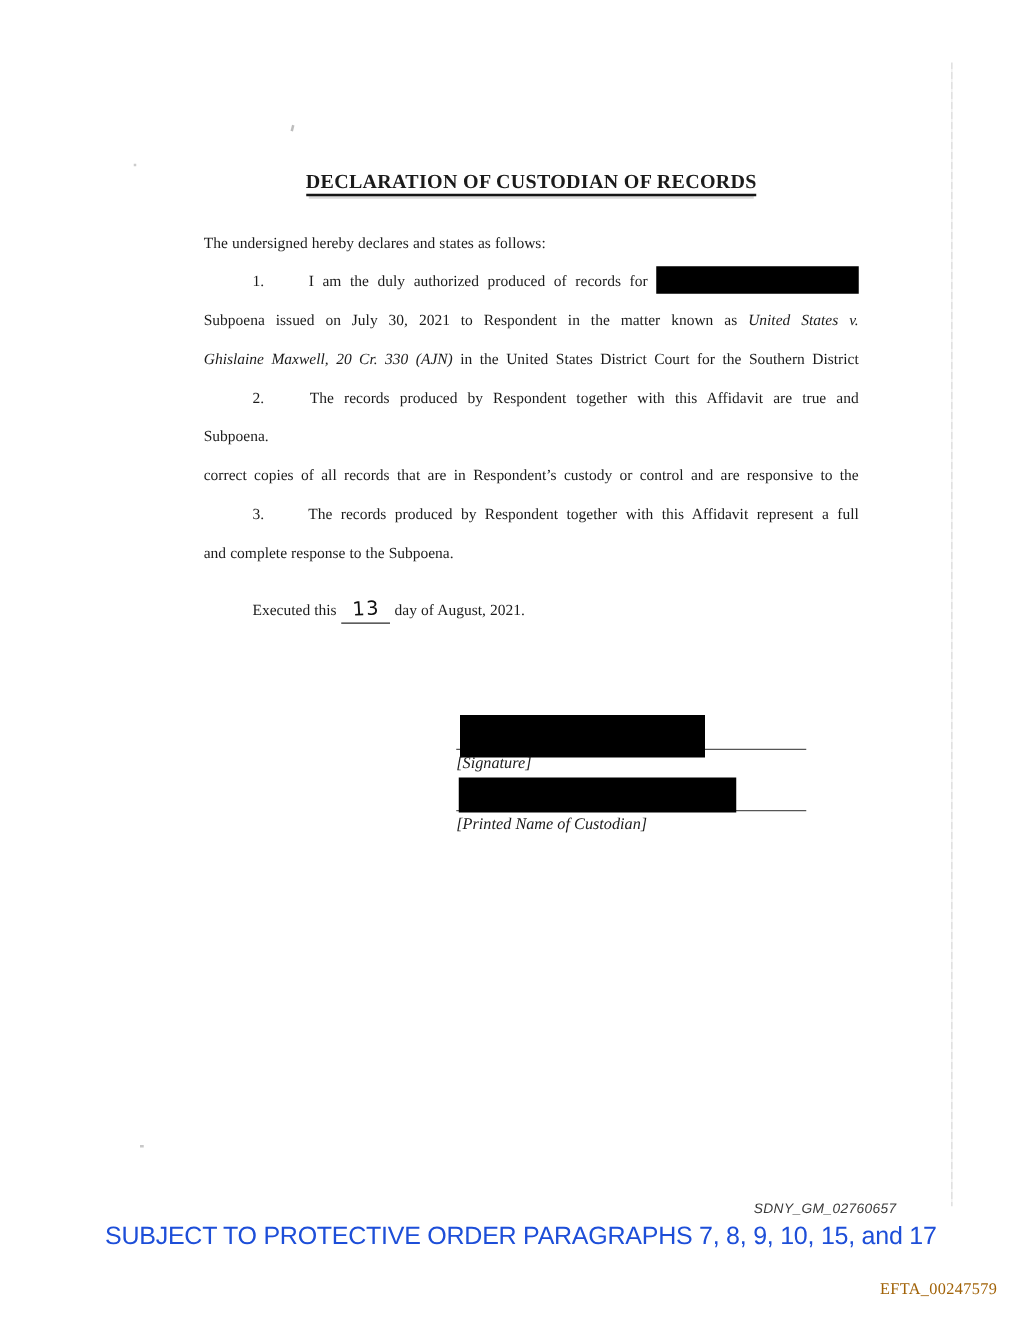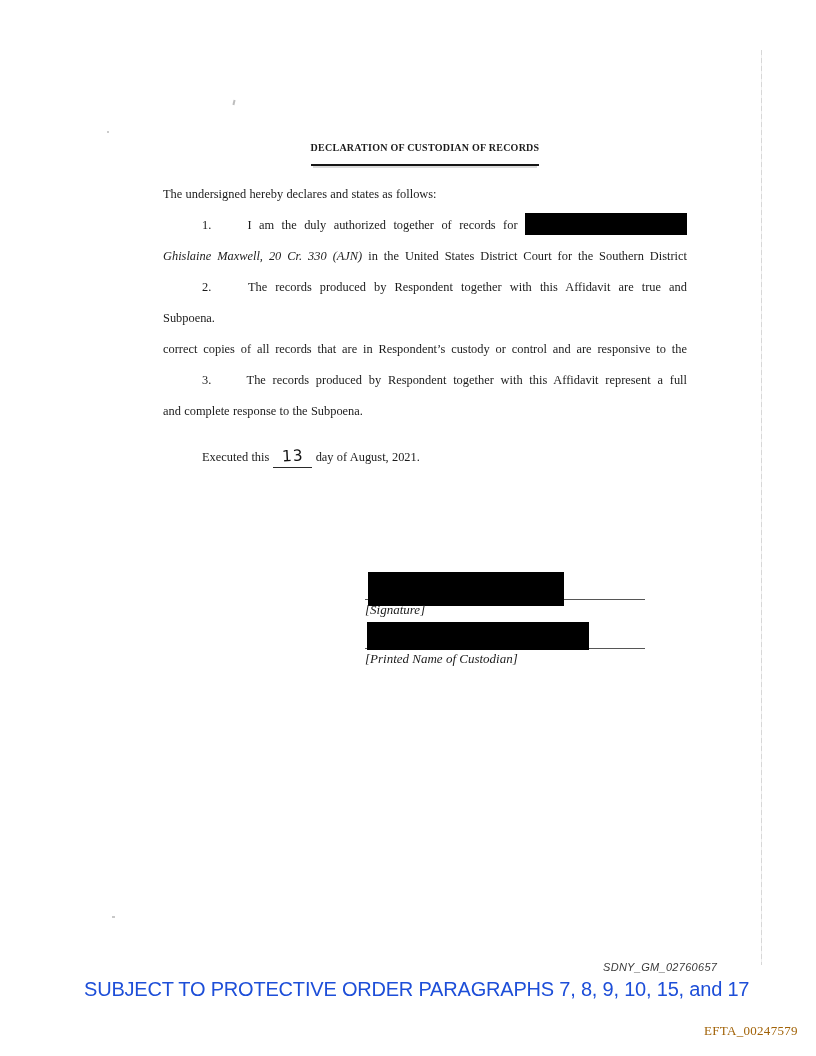--- a/index.html
+++ b/index.html
@@ -11,22 +11,22 @@
   .vline-artifact{position:absolute;left:761px;top:50px;width:1px;height:915px;
     background:repeating-linear-gradient(180deg,#d0d0d0 0 5px,#ececec 5px 8px);opacity:.85;}
   .speck{position:absolute;background:#9a9a9a;}
   .speck-a{left:233px;top:100px;width:2px;height:5px;transform:rotate(14deg);opacity:.65;}
   .speck-b{left:107px;top:131px;width:2px;height:2px;opacity:.5;}
   .speck-c{left:112px;top:916px;width:3px;height:2px;opacity:.55;}
 
   .content{position:absolute;left:163px;top:137px;width:524px;}
   .doc-title{height:21px;margin-bottom:21px;text-align:center;}
   .doc-title span{
-    font-weight:bold;font-size:10px;letter-spacing:.25px;
-    border-bottom:2px solid #161616;padding-bottom:11px;
+    font-weight:bold;font-size:16px;letter-spacing:.25px;
+    border-bottom:2px solid #161616;padding-bottom:1px;
     box-shadow:0 4px 0 -2px rgba(0,0,0,.14);
     margin-top:12px;
   }
   .line{height:31px;line-height:31px;font-size:12.4px;word-spacing:.2px;white-space:nowrap;}
   .just{text-align:justify;text-align-last:justify;white-space:normal;}
   .indent{padding-left:39px;}
   .pnum{display:inline-block;width:38px;}
   .it{font-style:italic;}
   .redact-inline{display:inline-block;background:#000;}
   .redact-1{width:162px;height:22px;vertical-align:-6px;}
@@ -70,22 +70,25 @@
     <div class="doc-title">
       <span>DECLARATION OF CUSTODIAN OF RECORDS</span>
     </div>
 
     <div class="line">
       <span>The undersigned hereby declares and states as follows:</span>
     </div>
 
     <div class="line just indent">
       <span class="pnum">1.</span>
-      <span>I am the duly authorized together of records for</span>
+      <span>I am the duly authorized produced of records for</span>
       <span class="redact-inline redact-1"></span>
+    </div>
+    <div class="line just">
+      <span>Subpoena issued on July 30, 2021 to Respondent in the matter known as </span><span class="it">United States v.</span>
     </div>
     <div class="line just">
       <span class="it">Ghislaine Maxwell, 20 Cr. 330 (AJN) </span><span>in the United States District Court for the Southern District</span>
     </div>
 
     <div class="line just indent">
       <span class="pnum">2.</span>
       <span>The records produced by Respondent together with this Affidavit are true and</span>
     </div>
     <div class="line">

